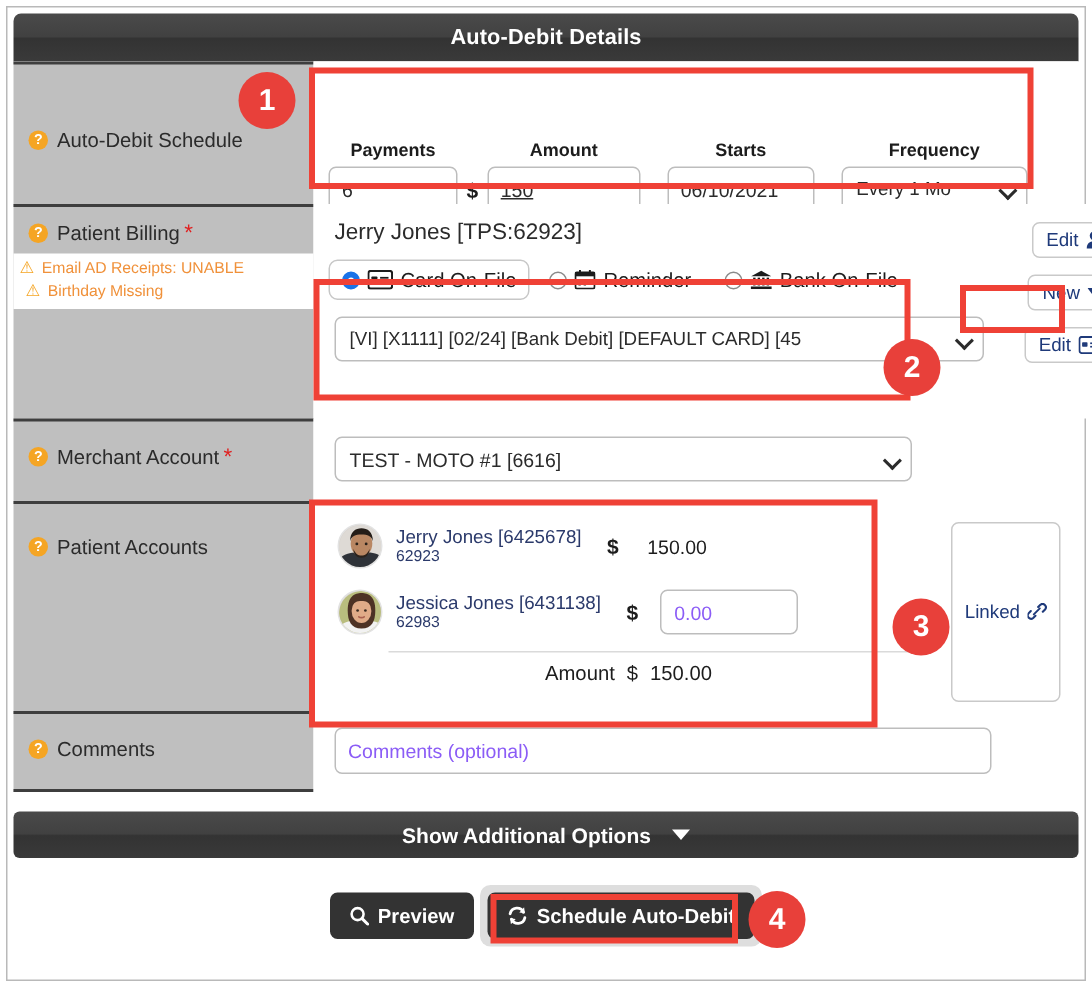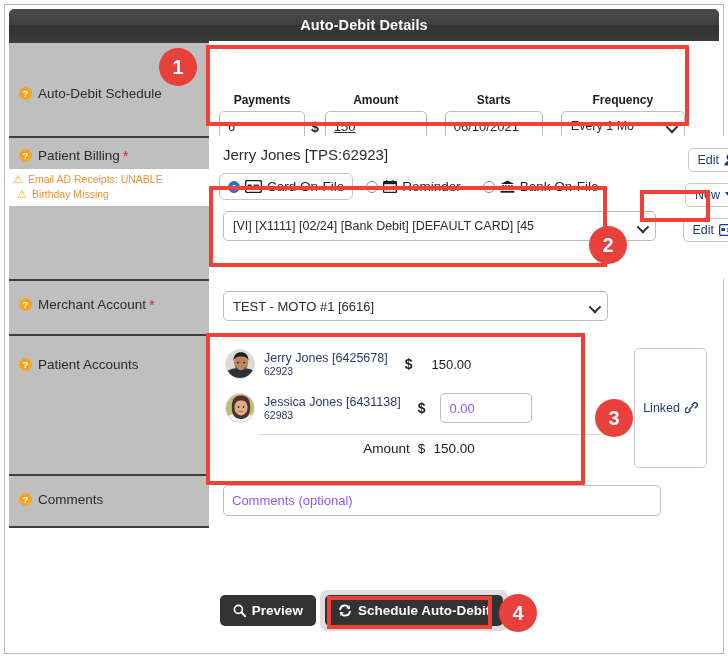--- a/index.html
+++ b/index.html
@@ -487,20 +487,24 @@
           <span class="qicon">?</span>
           <span>Comments</span>
         </div>
       </div>
       <div class="rowbody" style="height:54px; padding-top:11px;">
         <div class="inp ph" style="width:438px; height:31px; margin-left:4px; font-size:13px;">Comments (optional)</div>
       </div>
     </div>
   </div>
 
+  <div class="showmore">
+    <span>Show Additional Options</span>
+    <span class="caret-d"></span>
+  </div>
 
   <div class="footer">
     <div class="dbtn">
       <span>
         <svg width="13" height="13" viewBox="0 0 13 13">
           <circle cx="5.4" cy="5.4" r="4" fill="none" stroke="#ffffff" stroke-width="1.7"></circle>
           <path d="M8.4 8.4 L12.2 12.2" stroke="#ffffff" stroke-width="2" stroke-linecap="round"></path>
         </svg>
       </span>
       <span>Preview</span>

